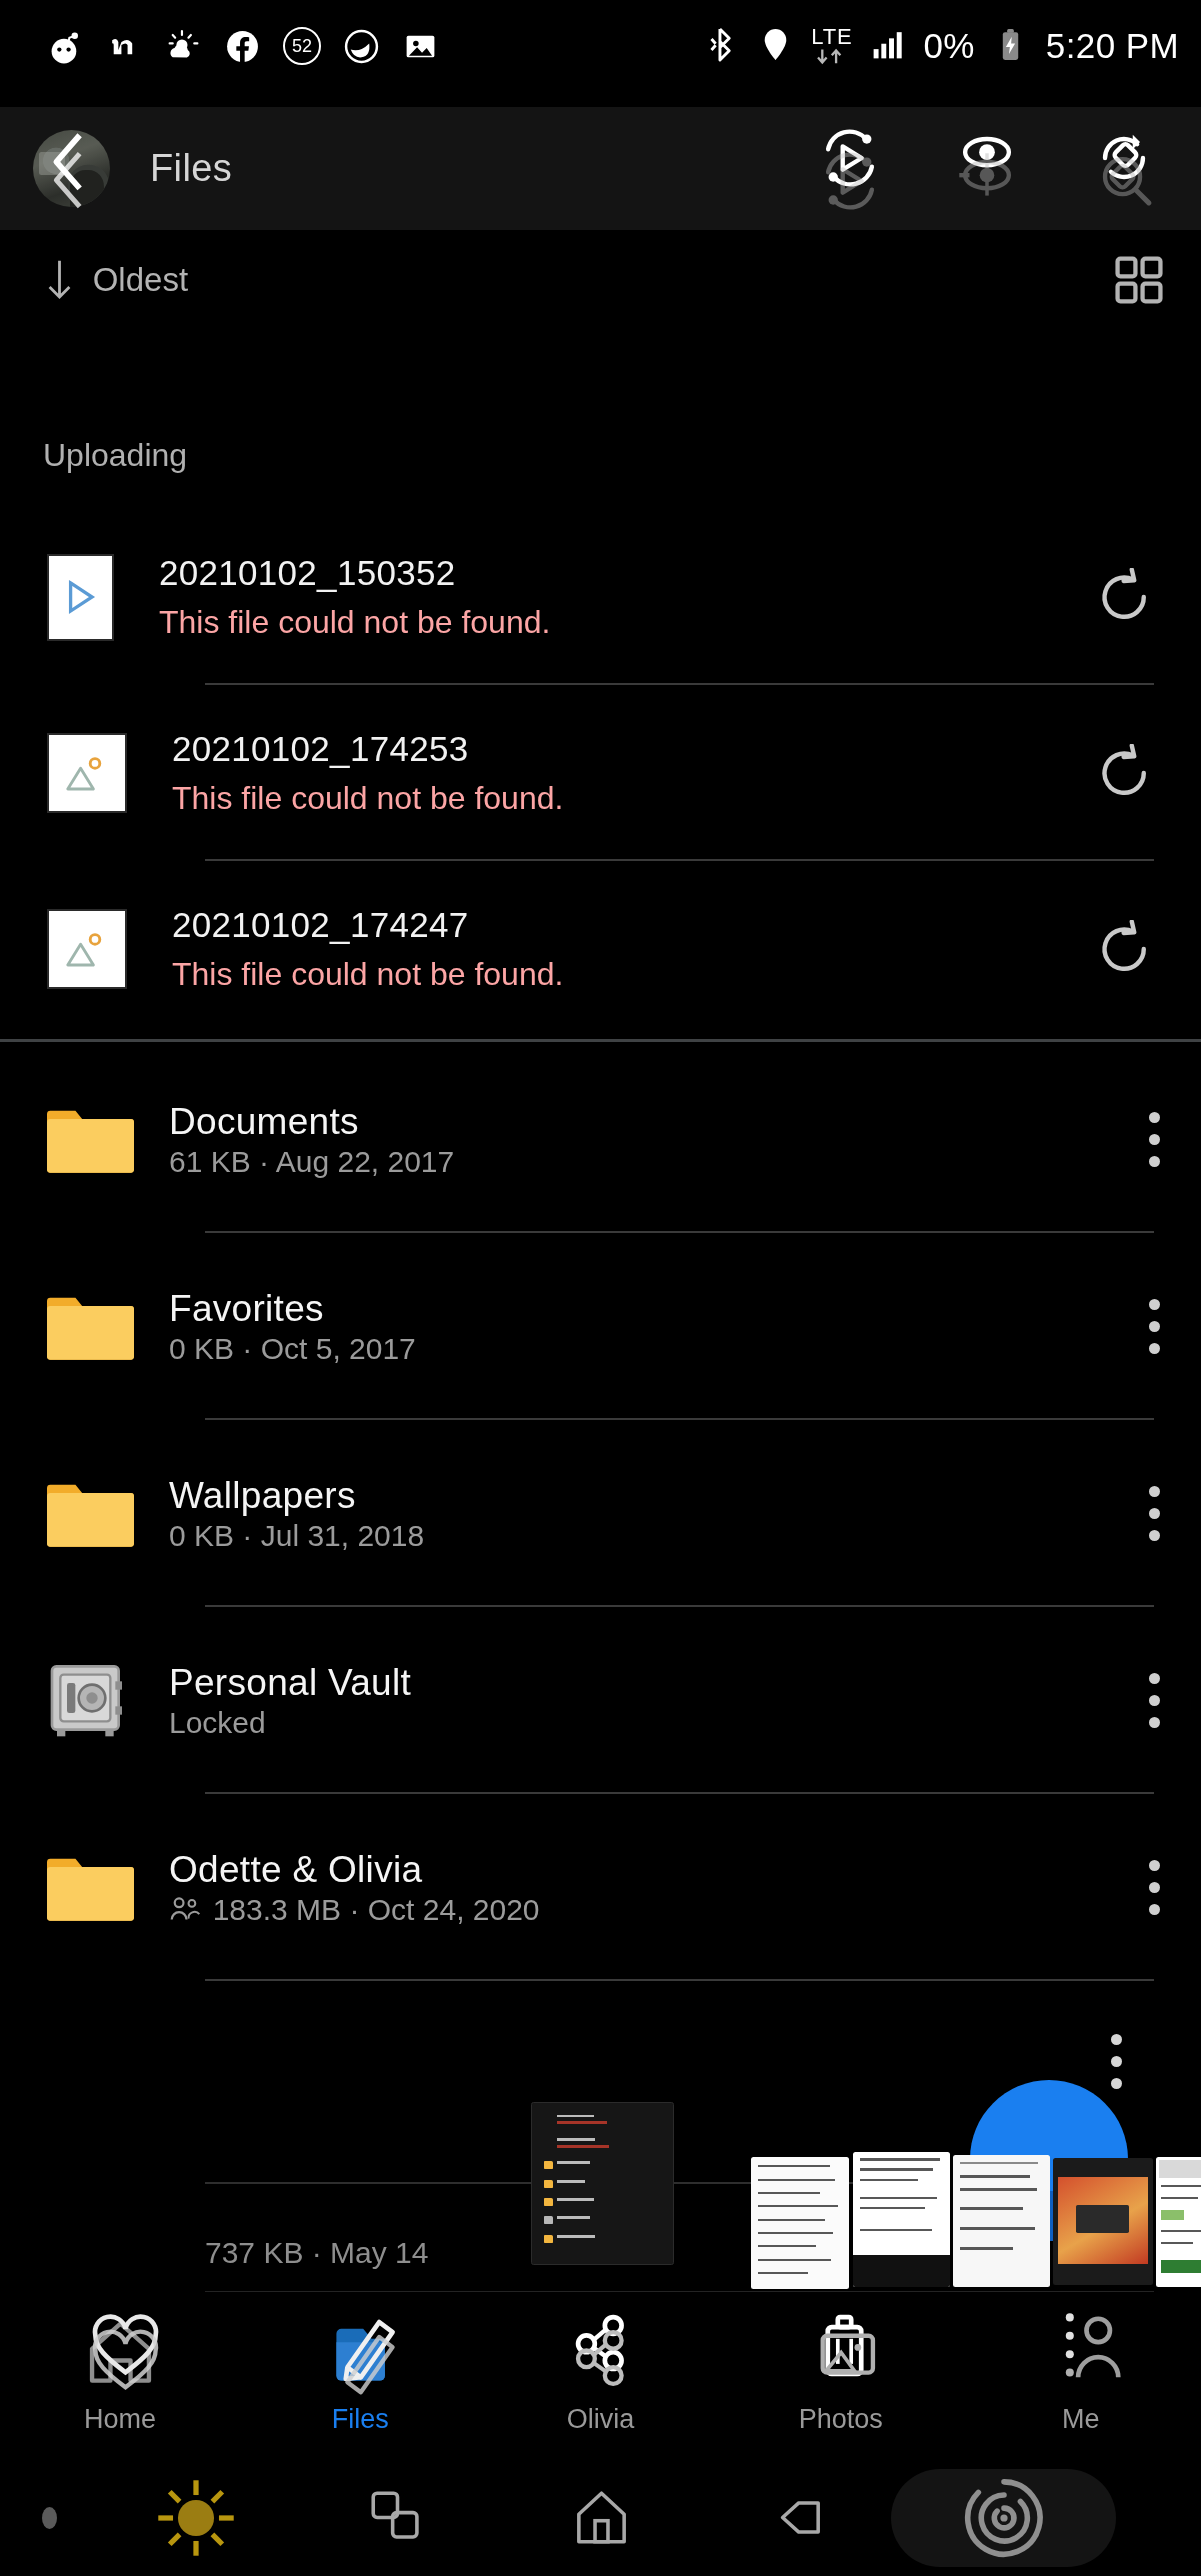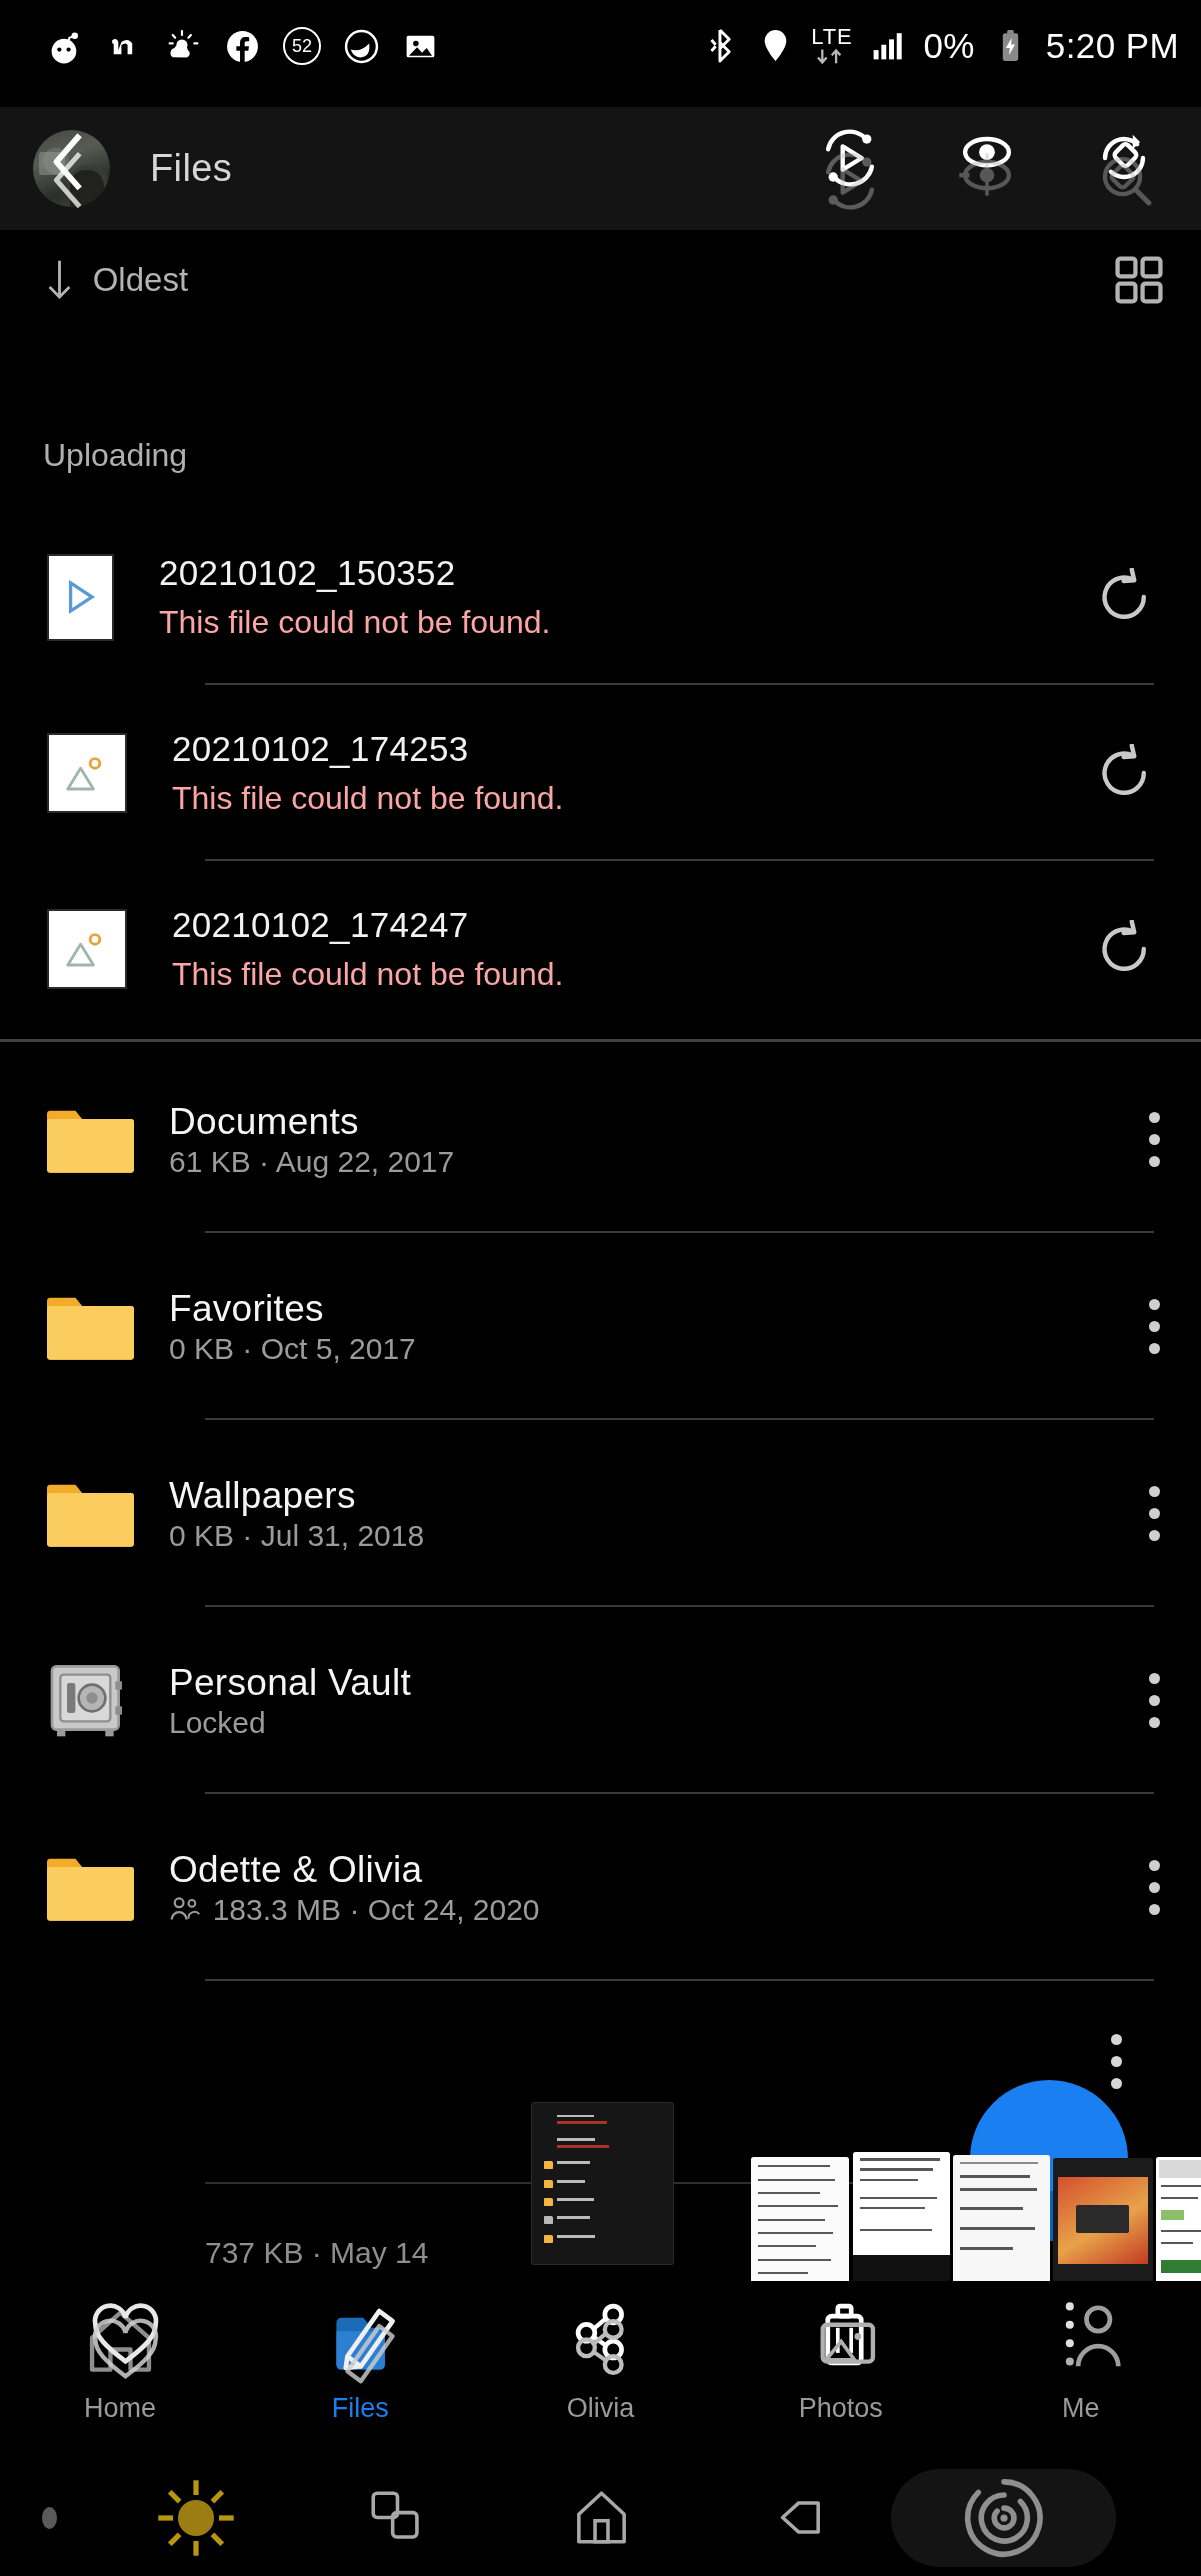--- a/index.html
+++ b/index.html
@@ -12,21 +12,21 @@
   }
   #screen { position:relative; width:1201px; height:2576px; background:#000; }
 
   
   .statusbar {
     position:absolute; top:0; left:0; width:1201px; height:92px;
     display:flex; align-items:center; justify-content:space-between;
     padding:0 22px 0 47px;
   }
   .status-left { display:flex; align-items:center; gap:22px; }
-  .status-right { display:flex; align-items:center; gap:17px; }
+  .status-right { display:flex; align-items:flex-start; gap:17px; }
   .sicon { width:37px; height:37px; display:block; }
   .status-text {
     font-size:35px; color:#fff; letter-spacing:0.4px;
     font-family:"Liberation Sans", sans-serif;
   }
   .badge-circ {
     width:38px; height:38px; border:2.9px solid #fff; border-radius:50%;
     display:flex; align-items:center; justify-content:center;
     font-size:18px; color:#fff; font-weight:500;
   }
@@ -146,21 +146,21 @@
   .t-img   { left:1053px; top:18.4px; width:100px; height:127px; background:#1b1b1b; }
   .t-list  { left:1156px; top:16.7px; width:62px; height:130px; background:#ffffff; }
   .mini-line { position:absolute; height:2.5px; background:#d8d8d8; opacity:.85; }
   .mini-line.red { background:#c0392b; }
   .mini-line.dark { background:#3b3b3b; }
   .mini-fold { position:absolute; width:9.2px; height:7.5px; background:#f3b63f; border-radius:0.8px 1.7px 0.8px 0.8px; }
   .mini-card { position:absolute; background:#c8492c; }
 
   
   .bottomnav {
-    position:absolute; bottom:128px; left:0; width:1201px; height:167px;
+    position:absolute; bottom:117px; left:0; width:1201px; height:167px;
     display:flex; align-items:flex-start; justify-content:space-around;
     padding-top:20px; background:#000;
   }
   .nav-item { width:167px; display:flex; flex-direction:column; align-items:center; gap:5px; }
   .nav-ico { position:relative; width:92px; height:87px; }
   .nav-ico svg { position:absolute; left:0; top:0; }
   .nav-lbl { font-size:27px; color:#9a9a9a; }
   .nav-lbl.active { color:#1a7ff0; }
 
   

